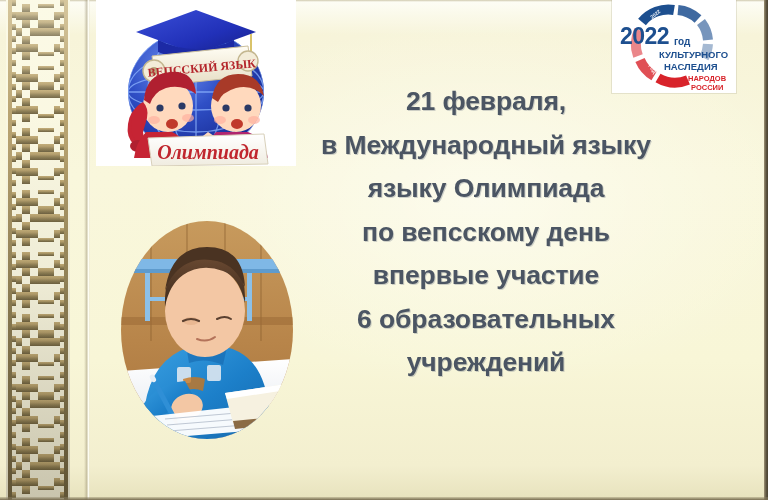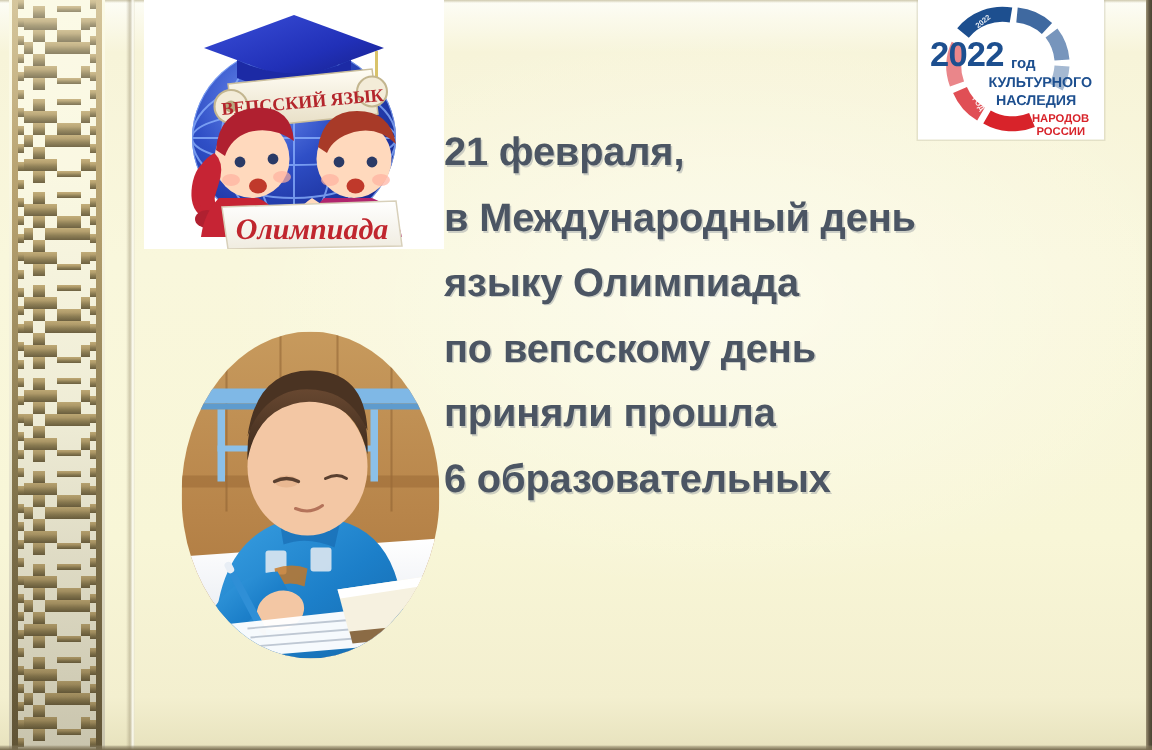--- a/index.html
+++ b/index.html
@@ -134,20 +134,21 @@
     overflow: hidden;
   }
   .photo svg { display: block; }
 
   
   .headline {
     position: absolute;
     left: 296px;
     top: 80px;
     width: 380px;
+    text-align: center;
     color: #4b5563;
     font-weight: 700;
     font-size: 26.5px;
     line-height: 43.5px;
     letter-spacing: -0.1px;
     text-shadow: 1px 1px 0 rgba(120,128,140,0.35);
     white-space: nowrap;
   }
   .headline .line { display: block; }
 </style>
@@ -448,22 +449,23 @@
       </g>
 
       <path d="M104 172 L172 162 L172 196 L112 202 Z" fill="#f6f1e0"></path>
       <path d="M104 172 L172 162 L172 168 L106 178 Z" fill="#ffffff"></path>
       <path d="M112 200 L172 194 L172 202 L114 208 Z" fill="#8b6b45"></path>
     </svg>
   </div>
 
   <div class="headline">
     <span class="line">21 февраля,</span>
-    <span class="line">в Международный день</span>
+    <span class="line">в Международный языку</span>
     <span class="line">языку Олимпиада</span>
     <span class="line">по вепсскому день</span>
-    <span class="line">приняли прошла</span>
+    <span class="line">впервые участие</span>
     <span class="line">6 образовательных</span>
+    <span class="line">учреждений</span>
   </div>
 
   <div class="edge-right"></div>
   <div class="edge-bottom"></div>
 </div>
 
 </body></html>

